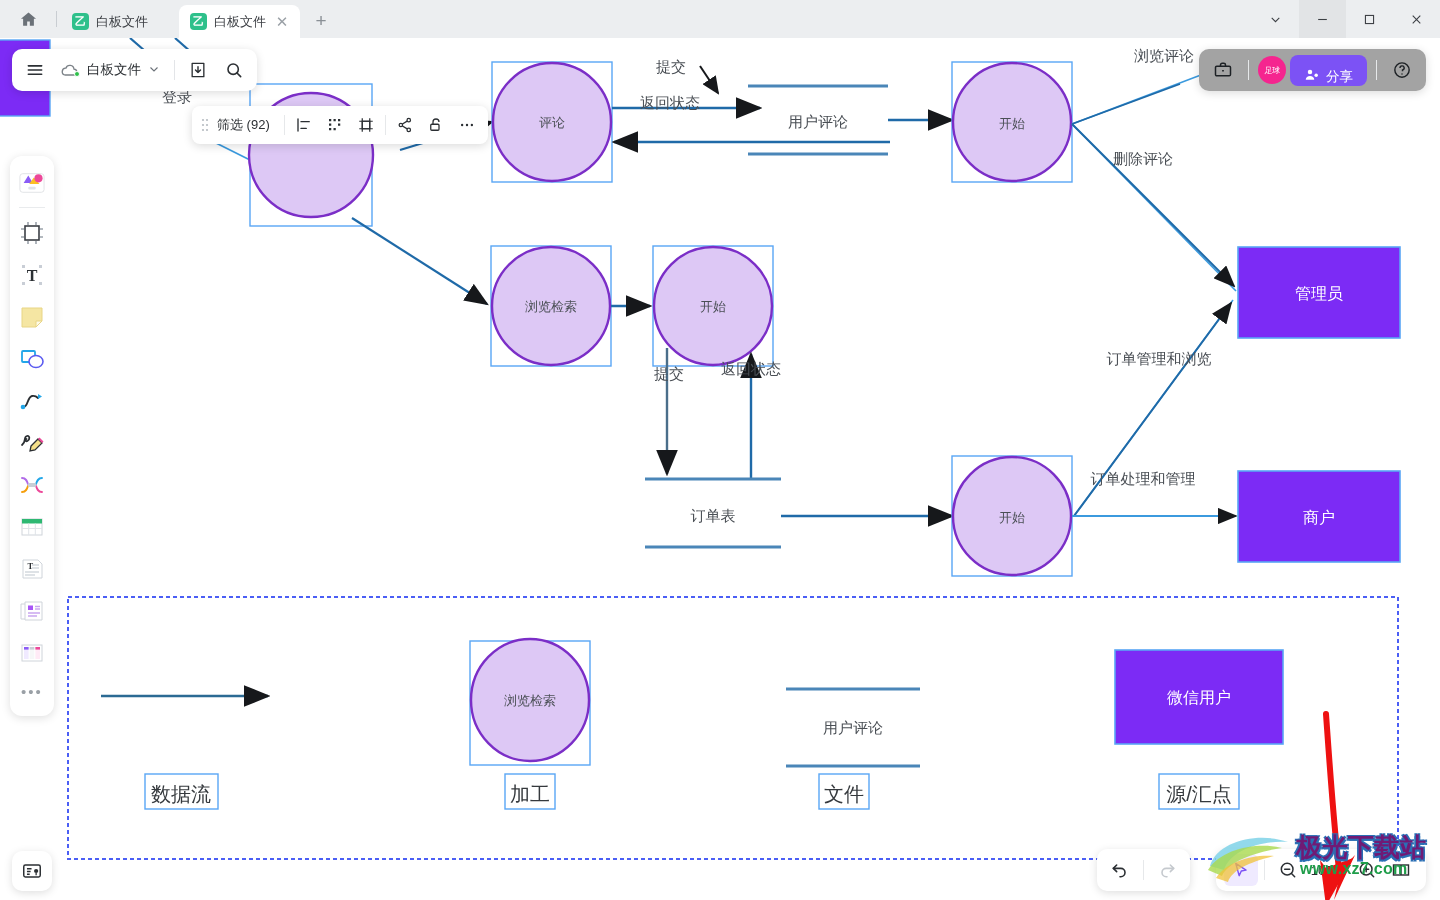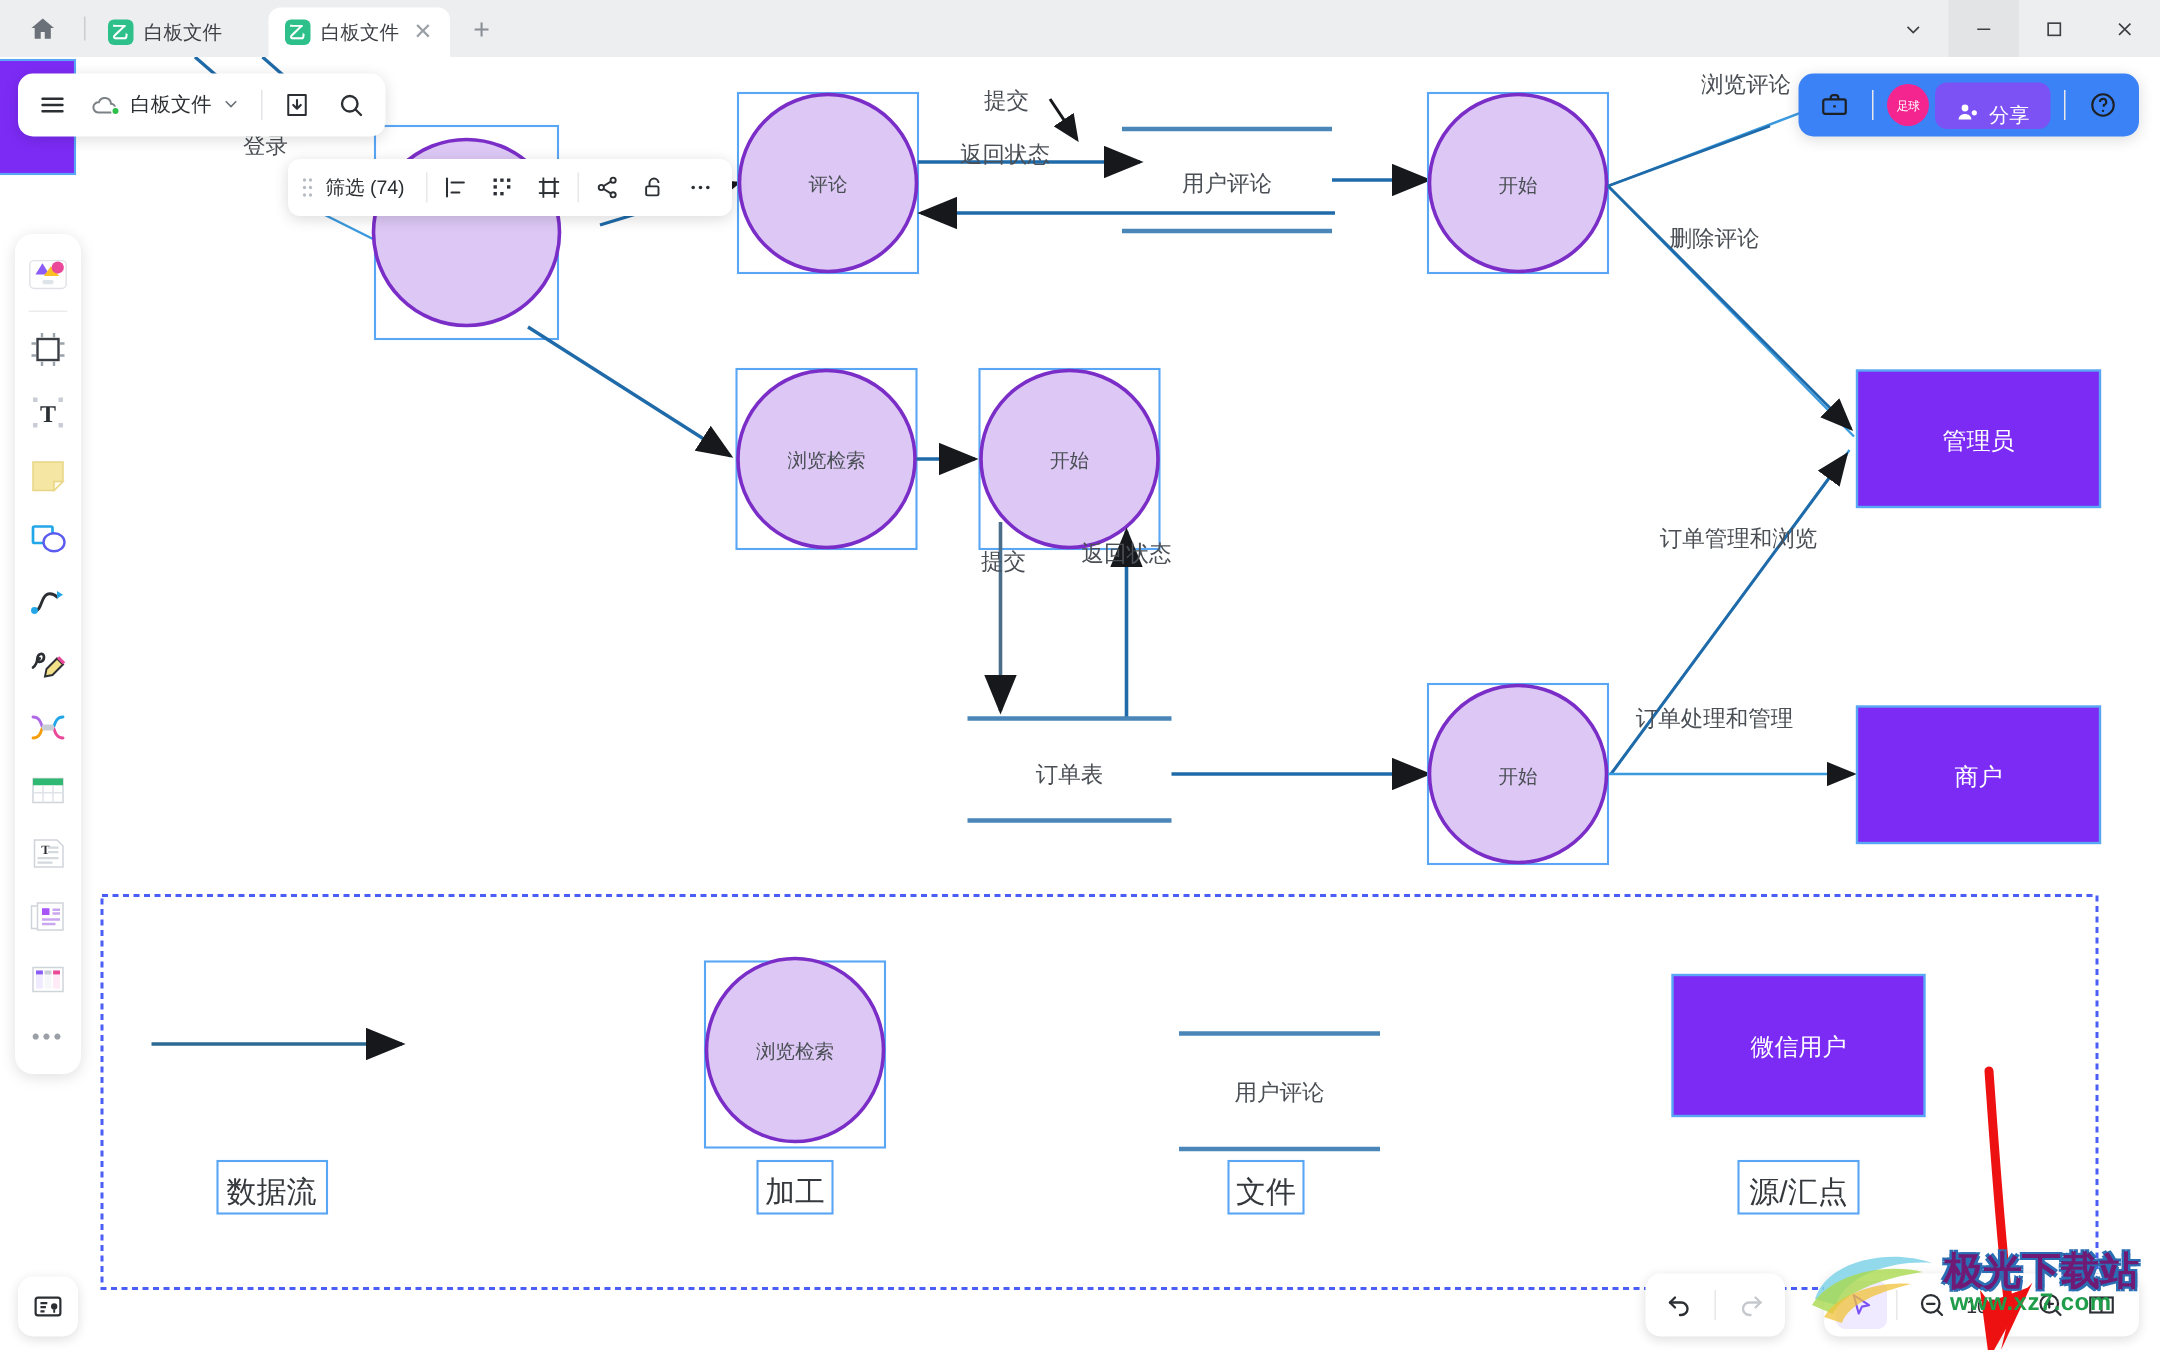--- a/index.html
+++ b/index.html
@@ -74,21 +74,21 @@
   }
   .grip { width: 14px; display:flex; justify-content:center; color:#b7bcc2; letter-spacing:0px;}
   .sel-count { padding: 0 10px 0 4px; white-space: nowrap; }
   .st-btn { width: 30px; height: 28px; display:flex; align-items:center; justify-content:center;
             border-radius:5px; }
   .st-sep { width:1px; height:20px; background:#e6e8ea; margin: 0 3px; }
 
   
   .topright {
     position: absolute; right: 14px; top: 49px; height: 42px;
-    background: #3b82f6; border-radius: 10px; box-shadow: 0 2px 10px rgba(0,0,0,.14);
+    background: #a3a3a3; border-radius: 10px; box-shadow: 0 2px 10px rgba(0,0,0,.14);
     display:flex; align-items:center; padding: 0 8px; gap: 4px; z-index: 40;
   }
   .tr-btn { width: 32px; height:32px; display:flex;align-items:center;justify-content:center;
             border-radius:6px; color:#1d2125; }
   .tr-sep { width:1px;height:20px;background:#e6e8ea;margin:0 5px;}
   .avatar { width:28px;height:28px;border-radius:50%;background:#f5258f;color:#fff;
             display:flex;align-items:center;justify-content:center;font-size:8px;
             letter-spacing:-0.5px; }
   .share-btn { height:31px; background:#7c52f5; color:#fff; border-radius:8px;
                display:flex;align-items:flex-end;gap:6px; padding:0 14px; font-size:13.5px; }
@@ -348,21 +348,21 @@
     <div class="grip">
       <svg width="8" height="16" viewBox="0 0 8 16" fill="#b7bcc2">
         <circle cx="2" cy="3" r="1.1"></circle>
           <circle cx="6" cy="3" r="1.1"></circle>
         <circle cx="2" cy="8" r="1.1"></circle>
           <circle cx="6" cy="8" r="1.1"></circle>
         <circle cx="2" cy="13" r="1.1"></circle>
           <circle cx="6" cy="13" r="1.1"></circle>
       </svg>
     </div>
-    <div class="sel-count">筛选 (74)</div>
+    <div class="sel-count">筛选 (92)</div>
     <div class="st-sep"></div>
     <div class="st-btn">
       <svg width="18" height="18" viewBox="0 0 24 24" fill="none" stroke="#2b2f33" stroke-width="1.8" stroke-linecap="round">
         <path d="M4 4v16"></path>
           <path d="M8 7.5h11"></path>
           <path d="M8 16.5h7"></path>
       </svg>
     </div>
     <div class="st-btn">
       <svg width="18" height="18" viewBox="0 0 24 24" fill="#2b2f33">

